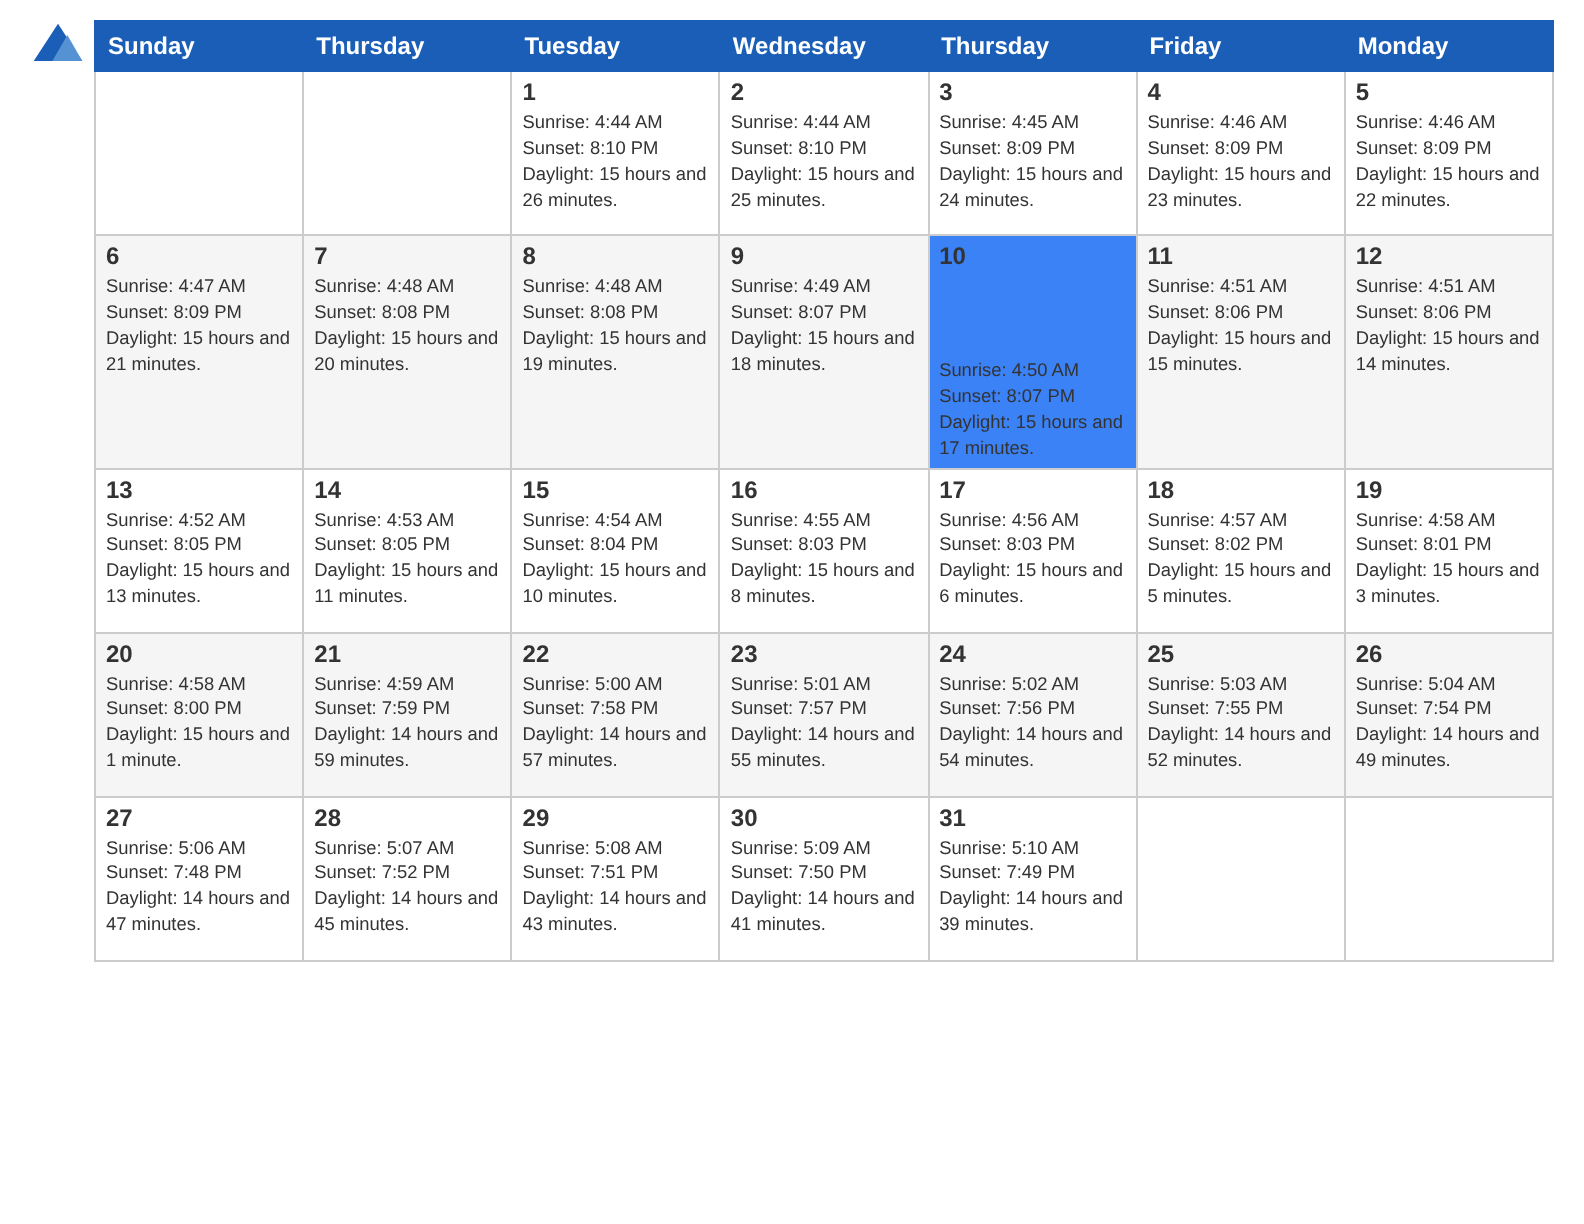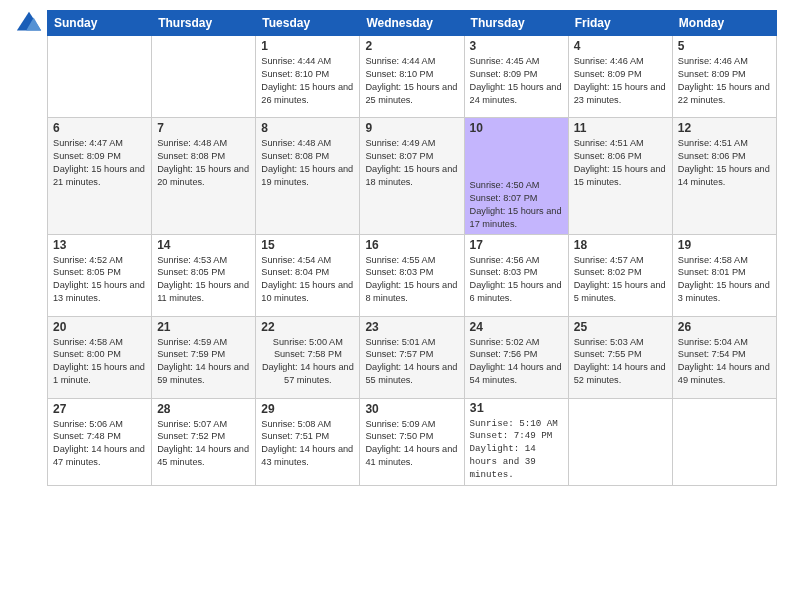--- a/index.html
+++ b/index.html
@@ -186,21 +186,21 @@
             <div class="day-info" style="white-space: pre-line;">Sunrise: 4:48 AM
 Sunset: 8:08 PM
 Daylight: 15 hours and 19 minutes.</div>
           </td>
           <td style="background-color: rgb(245, 245, 245);">
             <span class="day-number">9</span>
             <div class="day-info" style="white-space: pre-line;">Sunrise: 4:49 AM
 Sunset: 8:07 PM
 Daylight: 15 hours and 18 minutes.</div>
           </td>
-          <td style="background-color: #c4b5fd;">
+          <td style="background-color: #3b82f6;">
             <span class="day-number">10</span>
             <div class="day-info" style="white-space: pre-line; margin-top: 44px;">Sunrise: 4:50 AM
 Sunset: 8:07 PM
 Daylight: 15 hours and 17 minutes.</div>
           </td>
           <td style="background-color: rgb(245, 245, 245);">
             <span class="day-number">11</span>
             <div class="day-info" style="white-space: pre-line;">Sunrise: 4:51 AM
 Sunset: 8:06 PM
 Daylight: 15 hours and 15 minutes.</div>
@@ -264,21 +264,21 @@
 Daylight: 15 hours and 1 minute.</div>
           </td>
           <td style="background-color: rgb(245, 245, 245);">
             <span class="day-number">21</span>
             <div class="day-info" style="white-space: pre-line;">Sunrise: 4:59 AM
 Sunset: 7:59 PM
 Daylight: 14 hours and 59 minutes.</div>
           </td>
           <td style="background-color: rgb(245, 245, 245);">
             <span class="day-number">22</span>
-            <div class="day-info" style="white-space: pre-line; text-align: center;">Sunrise: 5:00 AM
+            <div class="day-info" style="white-space: pre-line;">Sunrise: 5:00 AM
 Sunset: 7:58 PM
 Daylight: 14 hours and 57 minutes.</div>
           </td>
           <td style="background-color: rgb(245, 245, 245);">
             <span class="day-number">23</span>
             <div class="day-info" style="white-space: pre-line;">Sunrise: 5:01 AM
 Sunset: 7:57 PM
 Daylight: 14 hours and 55 minutes.</div>
           </td>
           <td style="background-color: rgb(245, 245, 245);">
@@ -318,21 +318,21 @@
             <div class="day-info" style="white-space: pre-line;">Sunrise: 5:08 AM
 Sunset: 7:51 PM
 Daylight: 14 hours and 43 minutes.</div>
           </td>
           <td style="background-color: rgb(255, 255, 255); margin-top: 38px;">
             <span class="day-number">30</span>
             <div class="day-info" style="white-space: pre-line;">Sunrise: 5:09 AM
 Sunset: 7:50 PM
 Daylight: 14 hours and 41 minutes.</div>
           </td>
-          <td style="background-color: rgb(255, 255, 255); font-family: Liberation Mono, monospace;">
+          <td style="background-color: rgb(255, 255, 255);">
             <span class="day-number">31</span>
             <div class="day-info" style="white-space: pre-line;">Sunrise: 5:10 AM
 Sunset: 7:49 PM
 Daylight: 14 hours and 39 minutes.</div>
           </td>
           <td class="empty-cell"></td>
           <td class="empty-cell"></td>
         </tr>
       </tbody>
   </table>

